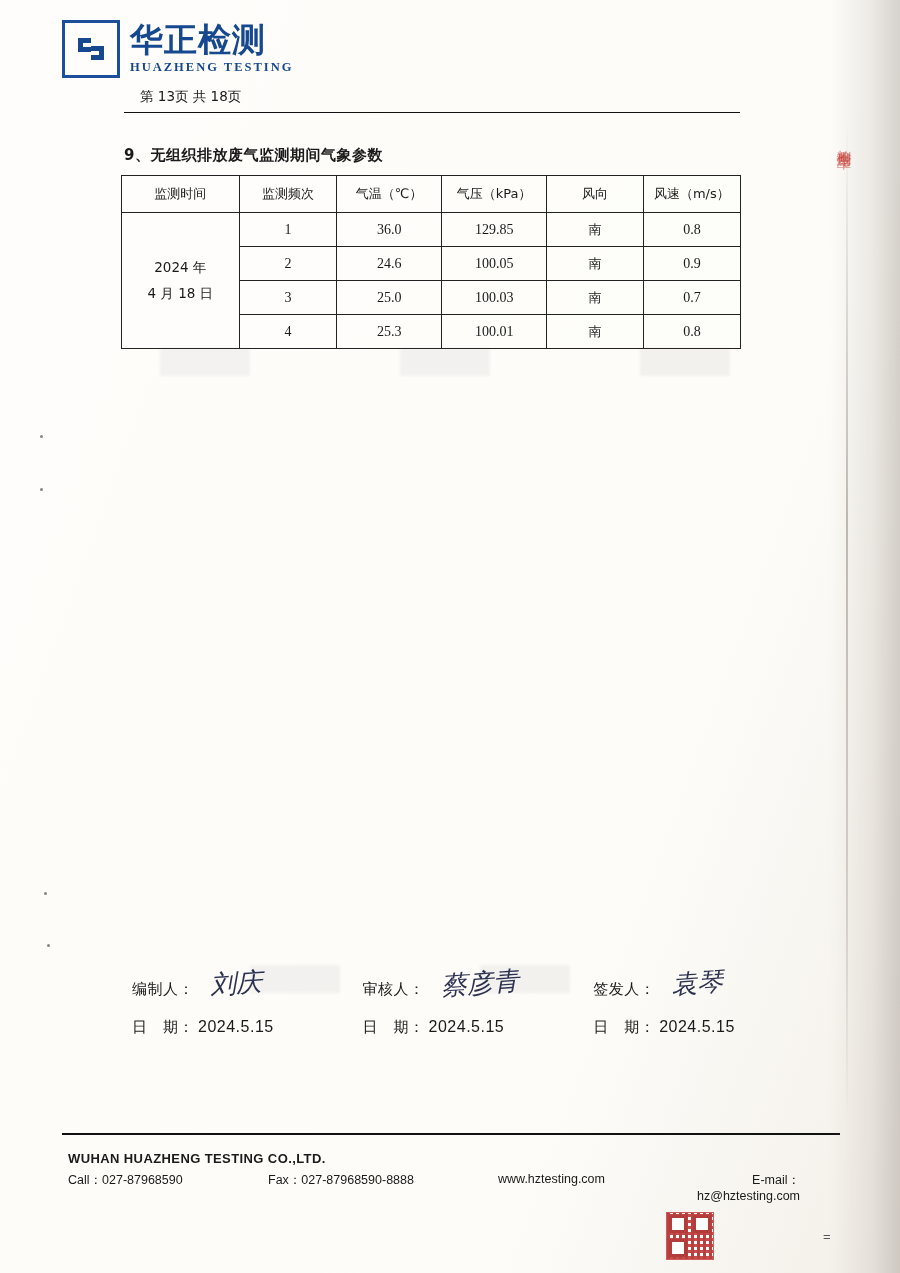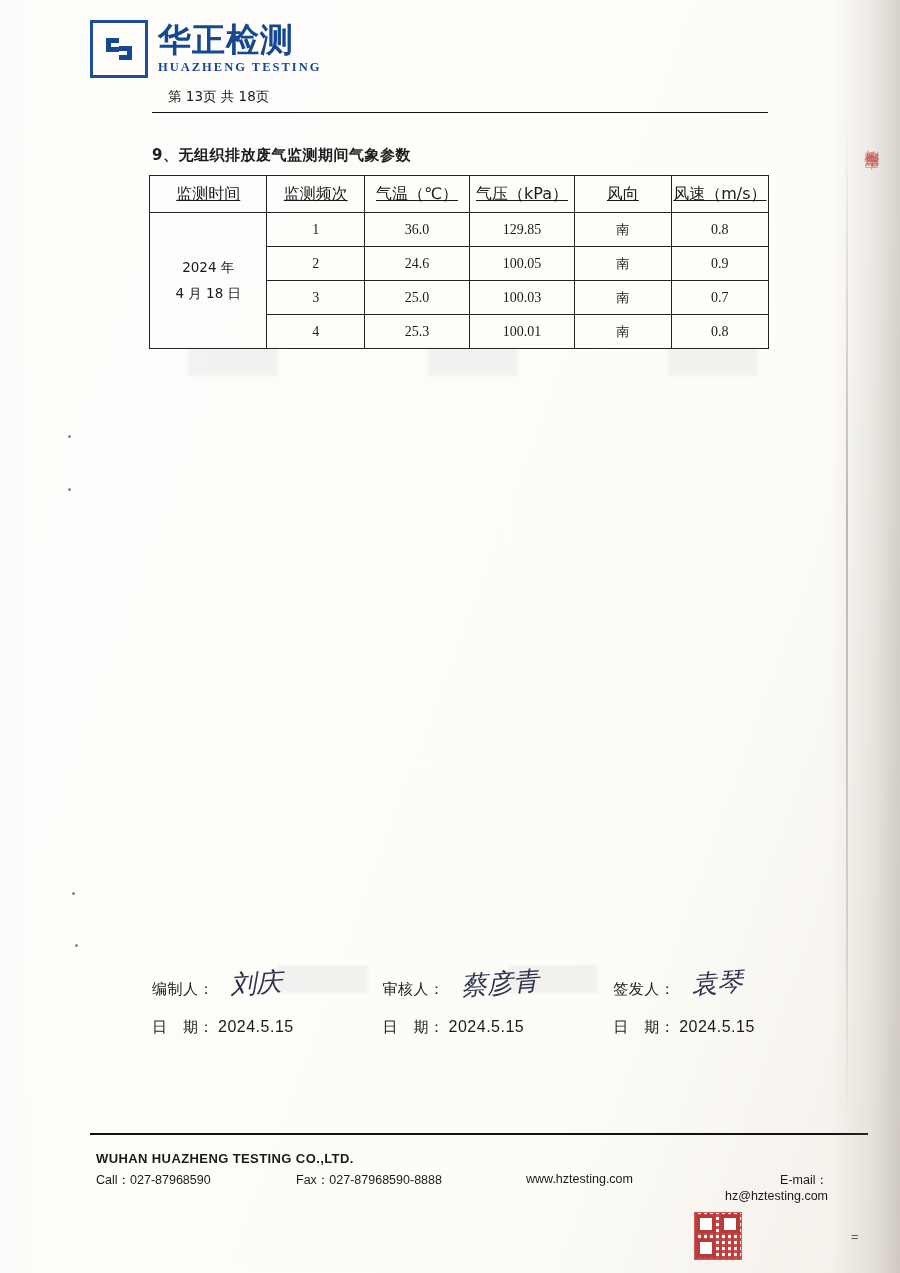--- a/index.html
+++ b/index.html
@@ -12,21 +12,20 @@
     background: #fdfcfa;
     font-family: "Liberation Serif", serif;
     color: #1a1a1a;
     position: relative;
     overflow: hidden;
   }
   .page {
     position: absolute;
     inset: 0;
     background: linear-gradient(110deg, #fefdfb 0%, #fdfcf8 70%, #f3efe9 100%);
-    margin-left: 28px;
   }
   
   .scan-edge {
     position: absolute;
     top: 0; right: 0;
     width: 70px; height: 100%;
     background: linear-gradient(to right, rgba(190,180,170,0) 0%, rgba(160,150,140,0.18) 60%, rgba(120,110,100,0.30) 100%);
     pointer-events: none;
   }
   .scan-line {
@@ -127,38 +126,37 @@
   .data-table th, .data-table td {
     border: 1px solid #222;
     text-align: center;
     vertical-align: middle;
     padding: 0;
     height: 33px;
     font-weight: normal;
   }
   .data-table thead th {
     height: 36px;
-    font-size: 16px;
-    text-decoration: underline;
+    font-size: 13px;
   }
   .col-time    { width: 118px; }
   .col-freq    { width: 98px; }
   .col-temp    { width: 105px; }
   .col-press   { width: 105px; }
   .col-dir     { width: 97px; }
   .col-speed   { width: 97px; }
   .time-cell {
     line-height: 1.9;
     font-size: 13.5px;
   }
   .num { font-family: "Liberation Serif", serif; font-size: 14px; }
   
   .sign-row {
     position: absolute;
-    left: 124px;
+    left: 132px;
     top: 980px;
     width: 640px;
     display: flex;
   }
   .sign-col { width: 232px; position: relative; }
   .sign-col:nth-child(3) { width: 180px; }
   .sign-label {
     font-family: "DejaVu Sans", sans-serif;
     font-size: 15px;
     letter-spacing: 0.5px;

